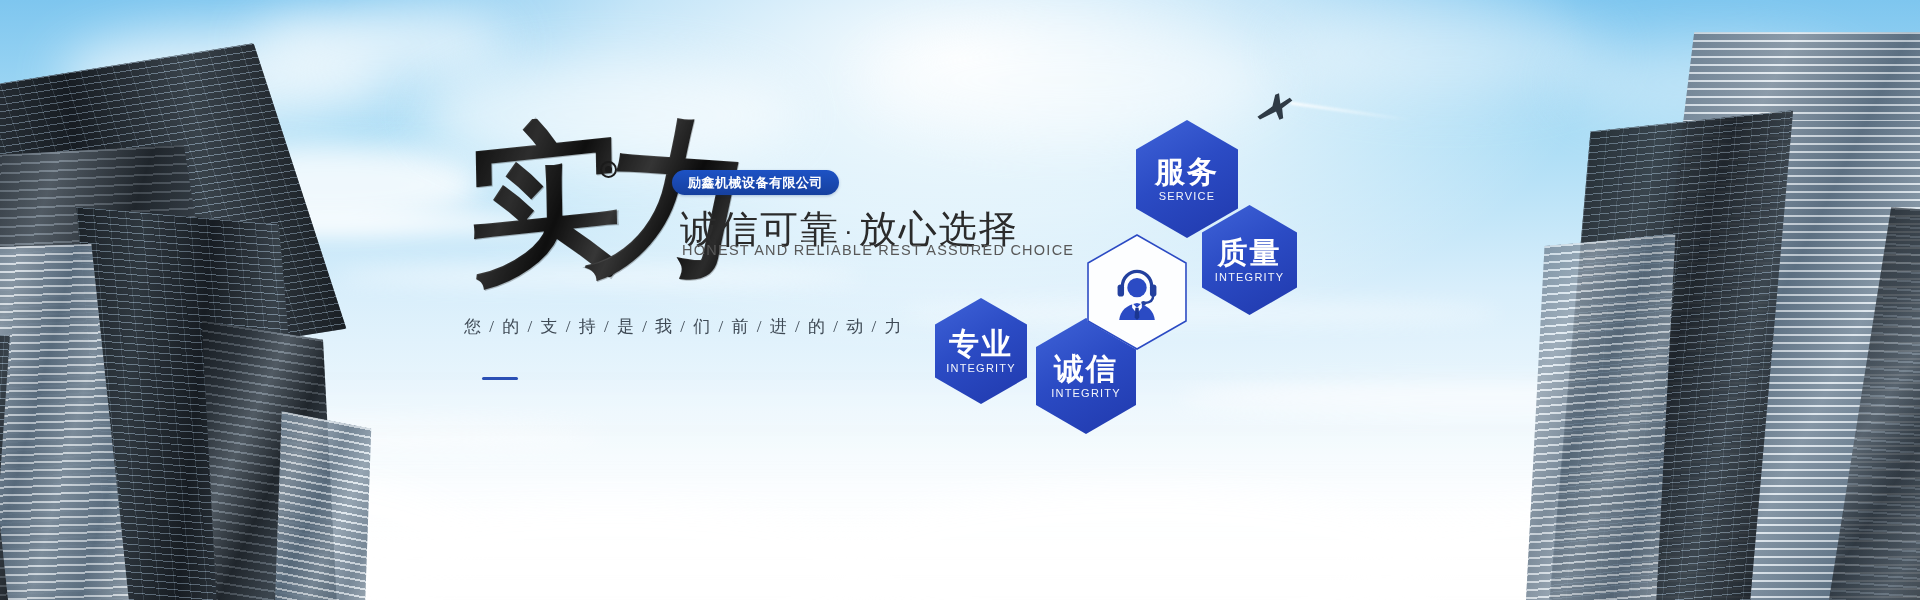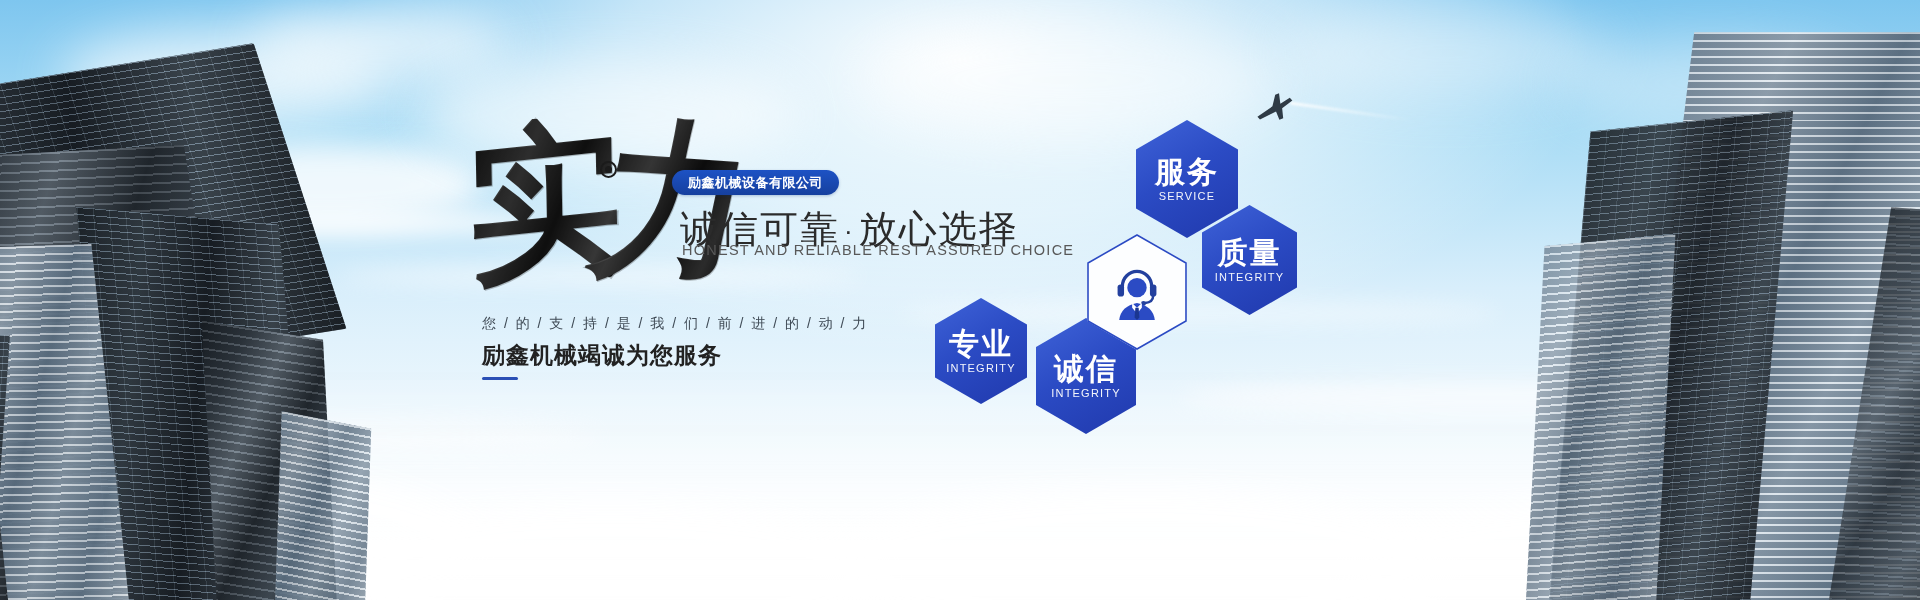--- a/index.html
+++ b/index.html
@@ -121,23 +121,24 @@
   }
   .slogan .dot { font-size:26px; vertical-align:middle; padding:0 4px; }
 
   .slogan-en {
     position:absolute; left:682px; top:242px;
     font-size:14.5px; color:#585858; letter-spacing:1.25px;
     white-space:nowrap;
   }
 
   .tagline {
-    position:absolute; left:482px; top:315px;
-    font-size:14px; color:#3f4a55; letter-spacing:2px;
+    position:absolute; left:464px; top:315px;
+    font-size:17px; color:#3f4a55; letter-spacing:2px;
     white-space:nowrap;
+    font-family:Liberation Serif, serif;
   }
 
   .subline {
     position:absolute; left:482px; top:340px;
     font-size:23px; font-weight:700; color:#222;
     letter-spacing:1px; white-space:nowrap;
   }
   .underline {
     position:absolute; left:482px; top:377px;
     width:36px; height:3px; background:#2a4fb5; border-radius:2px;
@@ -235,21 +236,20 @@
 
     <div class="badge">励鑫机械设备有限公司</div>
 
     <div class="slogan">
       <span>诚信可靠</span><span class="dot">·</span><span>放心选择</span>
     </div>
 
     <div class="slogan-en">HONEST AND RELIABLE  REST ASSURED CHOICE</div>
 
     <div class="tagline">您 / 的 / 支 / 持 / 是 / 我 / 们 / 前 / 进 / 的 / 动 / 力</div>
-    <div class="subline">励鑫机械竭诚为您服务</div>
     <div class="underline"></div>
   </div>
 
   <div class="hexwrap">
 
     <div class="hex hex-service">
       <span class="cn">服务</span>
       <span class="en">SERVICE</span>
     </div>
 

